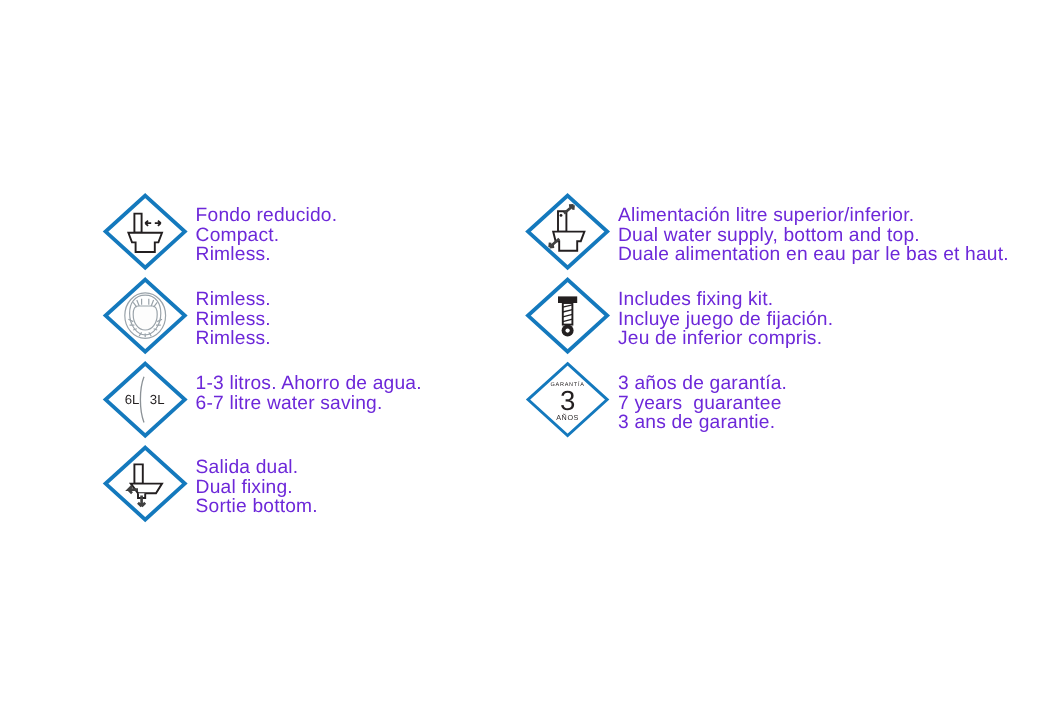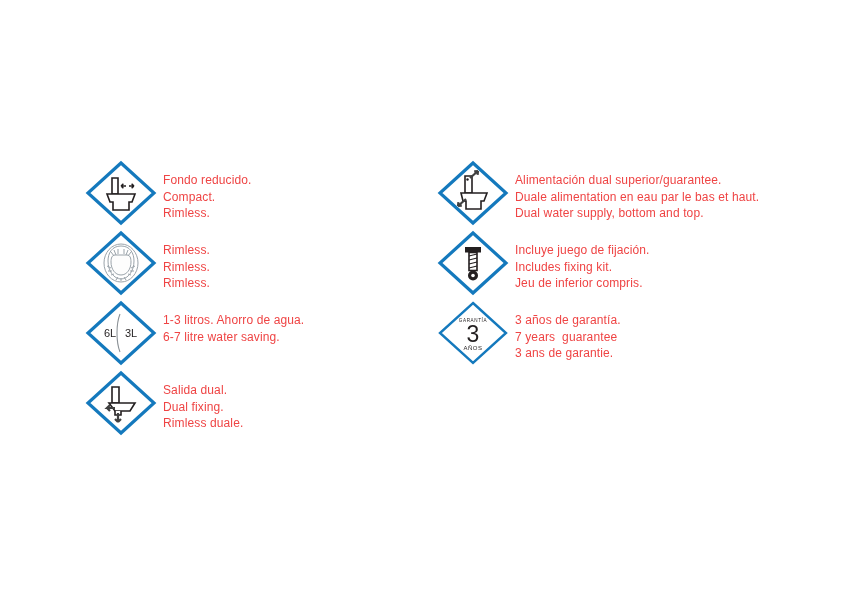--- a/index.html
+++ b/index.html
@@ -41,23 +41,23 @@
     position: relative;
   }
   .icon-cell svg {
     display: block;
   }
   .text-cell {
     padding-top: 12px;
     padding-left: 6px;
   }
   .line {
-    font-size: 12px;
+    font-size: 16px;
     line-height: 16.6px;
-    color: #ef4444;
+    color: #6d28d9;
     white-space: pre;
     letter-spacing: 0.01em;
   }
 </style>
 </head>
 <body>
 
 <div class="sheet">
 
   <div class="col col-left">
@@ -128,21 +128,21 @@
           <path d="M30,41 L30,45 L36,45 L36,41" fill="#ffffff" stroke="#231f20" stroke-width="1.6"></path>
 
           <path d="M30,38 L22,38 L25,35 M22,38 L25,41" stroke="#404040" stroke-width="2.2" fill="none" stroke-linejoin="miter"></path>
 
           <path d="M33,43 L33,52 M33,52 L30,49 M33,52 L36,49" stroke="#404040" stroke-width="2.2" fill="none"></path>
         </svg>
       </div>
       <div class="text-cell">
         <div class="line">Salida dual.</div>
         <div class="line">Dual fixing.</div>
-        <div class="line">Rimless duale.</div>
+        <div class="line">Sortie bottom.</div>
       </div>
     </div>
 
   </div>
 
   <div class="col col-right">
 
     <div class="feature-row">
       <div class="icon-cell">
         <svg width="72" height="66" viewBox="0 0 72 66">
@@ -150,45 +150,45 @@
           <path d="M28,16 L28,33 L35,33 L35,16 Z" fill="#ffffff" stroke="#231f20" stroke-width="1.6"></path>
           <circle cx="30.5" cy="19.5" r="1.2" fill="#231f20"></circle>
           <path d="M24,33 L50,33 L47,41 L44,41 L44,49 L29,49 L29,41 L26,41 Z" fill="#ffffff" stroke="#231f20" stroke-width="1.6"></path>
 
           <path d="M33,18 L41,11 M41,11 L37.2,11.4 M41,11 L40.6,14.8" stroke="#404040" stroke-width="2.2" fill="none"></path>
 
           <path d="M29,39 L21,46 M21,46 L24.8,45.6 M21,46 L21.4,42.2" stroke="#404040" stroke-width="2.2" fill="none"></path>
         </svg>
       </div>
       <div class="text-cell">
-        <div class="line">Alimentación dual superior/guarantee.</div>
+        <div class="line">Alimentación litre superior/inferior.</div>
+        <div class="line">Dual water supply, bottom and top.</div>
         <div class="line">Duale alimentation en eau par le bas et haut.</div>
-        <div class="line">Dual water supply, bottom and top.</div>
       </div>
     </div>
 
     <div class="feature-row">
       <div class="icon-cell">
         <svg width="72" height="66" viewBox="0 0 72 66">
           <polygon points="36,3 69,33 36,63 3,33" fill="#ffffff" stroke="#1479bd" stroke-width="3.2"></polygon>
           <rect x="28" y="17" width="16" height="5.5" fill="#231f20"></rect>
           <rect x="32" y="22.5" width="8" height="18" fill="#ffffff" stroke="#231f20" stroke-width="1.6"></rect>
           <g stroke="#231f20" stroke-width="1.1">
             <path d="M32,26 L40,24"></path>
               <path d="M32,30 L40,28"></path>
               <path d="M32,34 L40,32"></path>
               <path d="M32,38 L40,36"></path>
           </g>
           <circle cx="36" cy="45.5" r="5" fill="#231f20"></circle>
           <circle cx="36" cy="45.5" r="1.8" fill="#ffffff"></circle>
         </svg>
       </div>
       <div class="text-cell">
+        <div class="line">Includes fixing kit.</div>
         <div class="line">Incluye juego de fijación.</div>
-        <div class="line">Includes fixing kit.</div>
         <div class="line">Jeu de inferior compris.</div>
       </div>
     </div>
 
     <div class="feature-row">
       <div class="icon-cell">
         <svg width="72" height="66" viewBox="0 0 72 66">
           <polygon points="36,3 69,33 36,63 3,33" fill="#ffffff" stroke="#1479bd" stroke-width="2.4"></polygon>
           <text x="36" y="22" font-family="Liberation Sans, sans-serif" font-size="4.6" letter-spacing="0.6" fill="#231f20" text-anchor="middle">GARANTÍA</text>
           <text x="36" y="42" font-family="Liberation Sans, sans-serif" font-size="23" fill="#231f20" text-anchor="middle">3</text>

